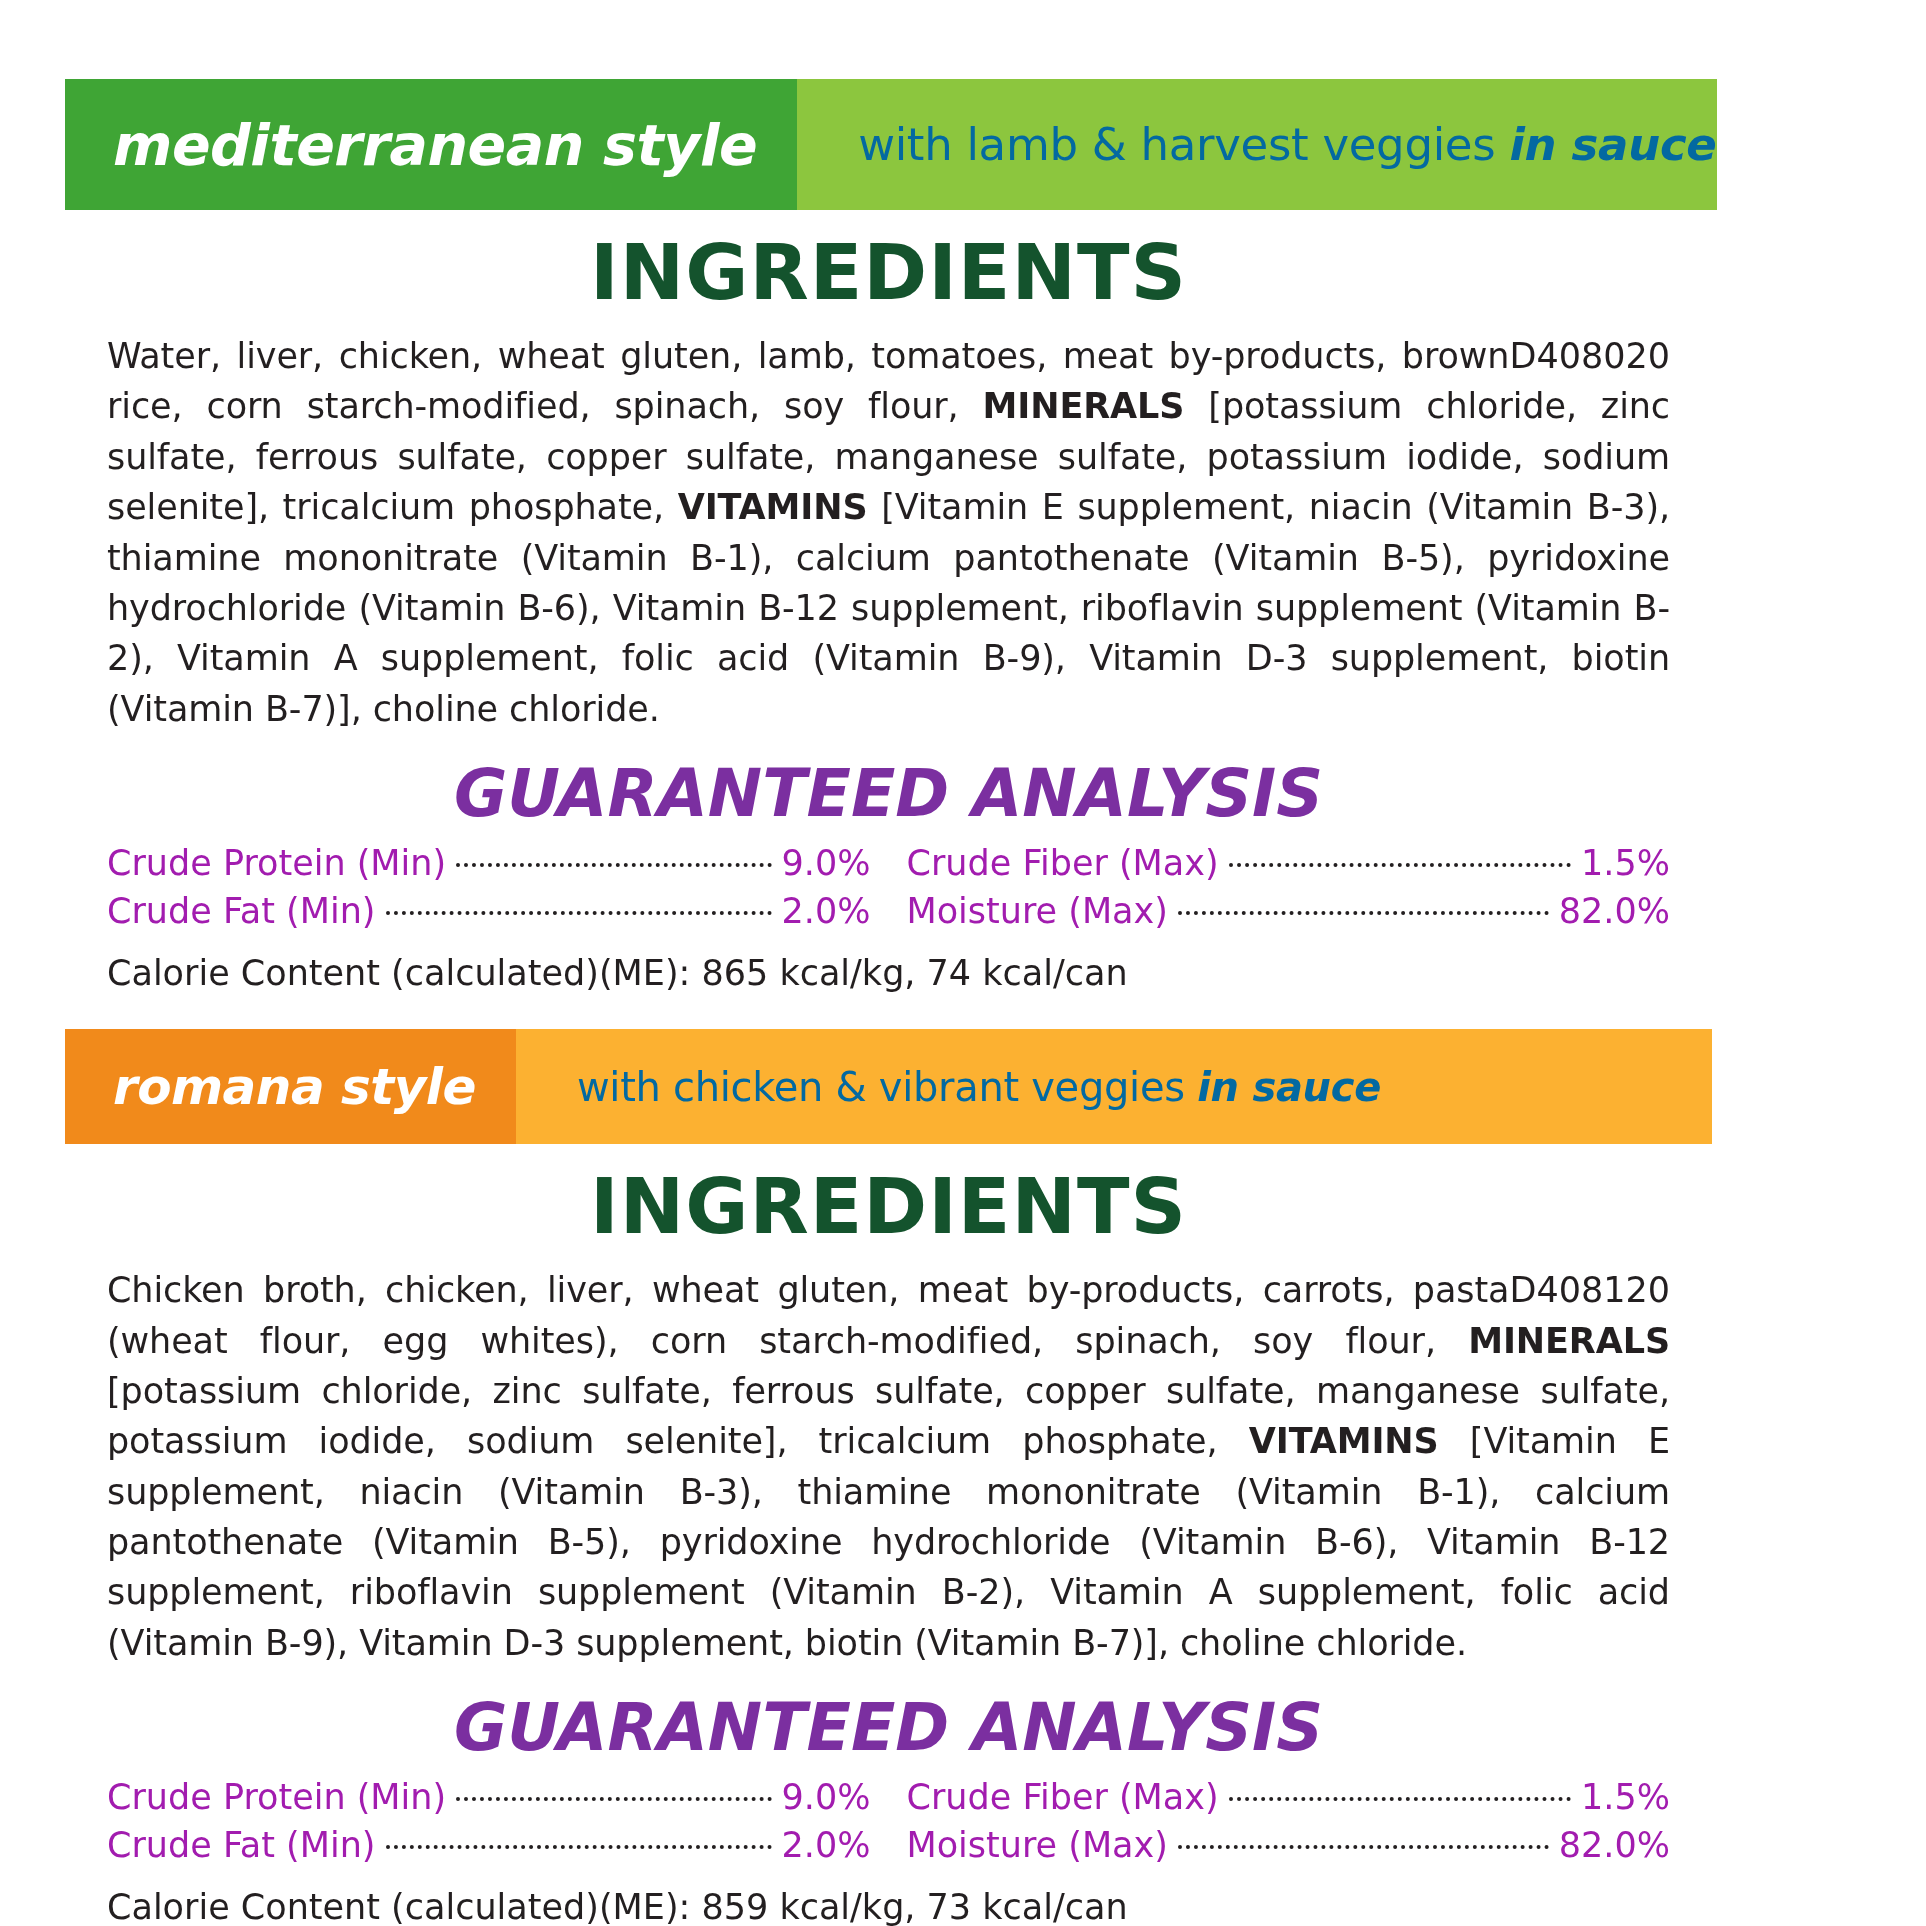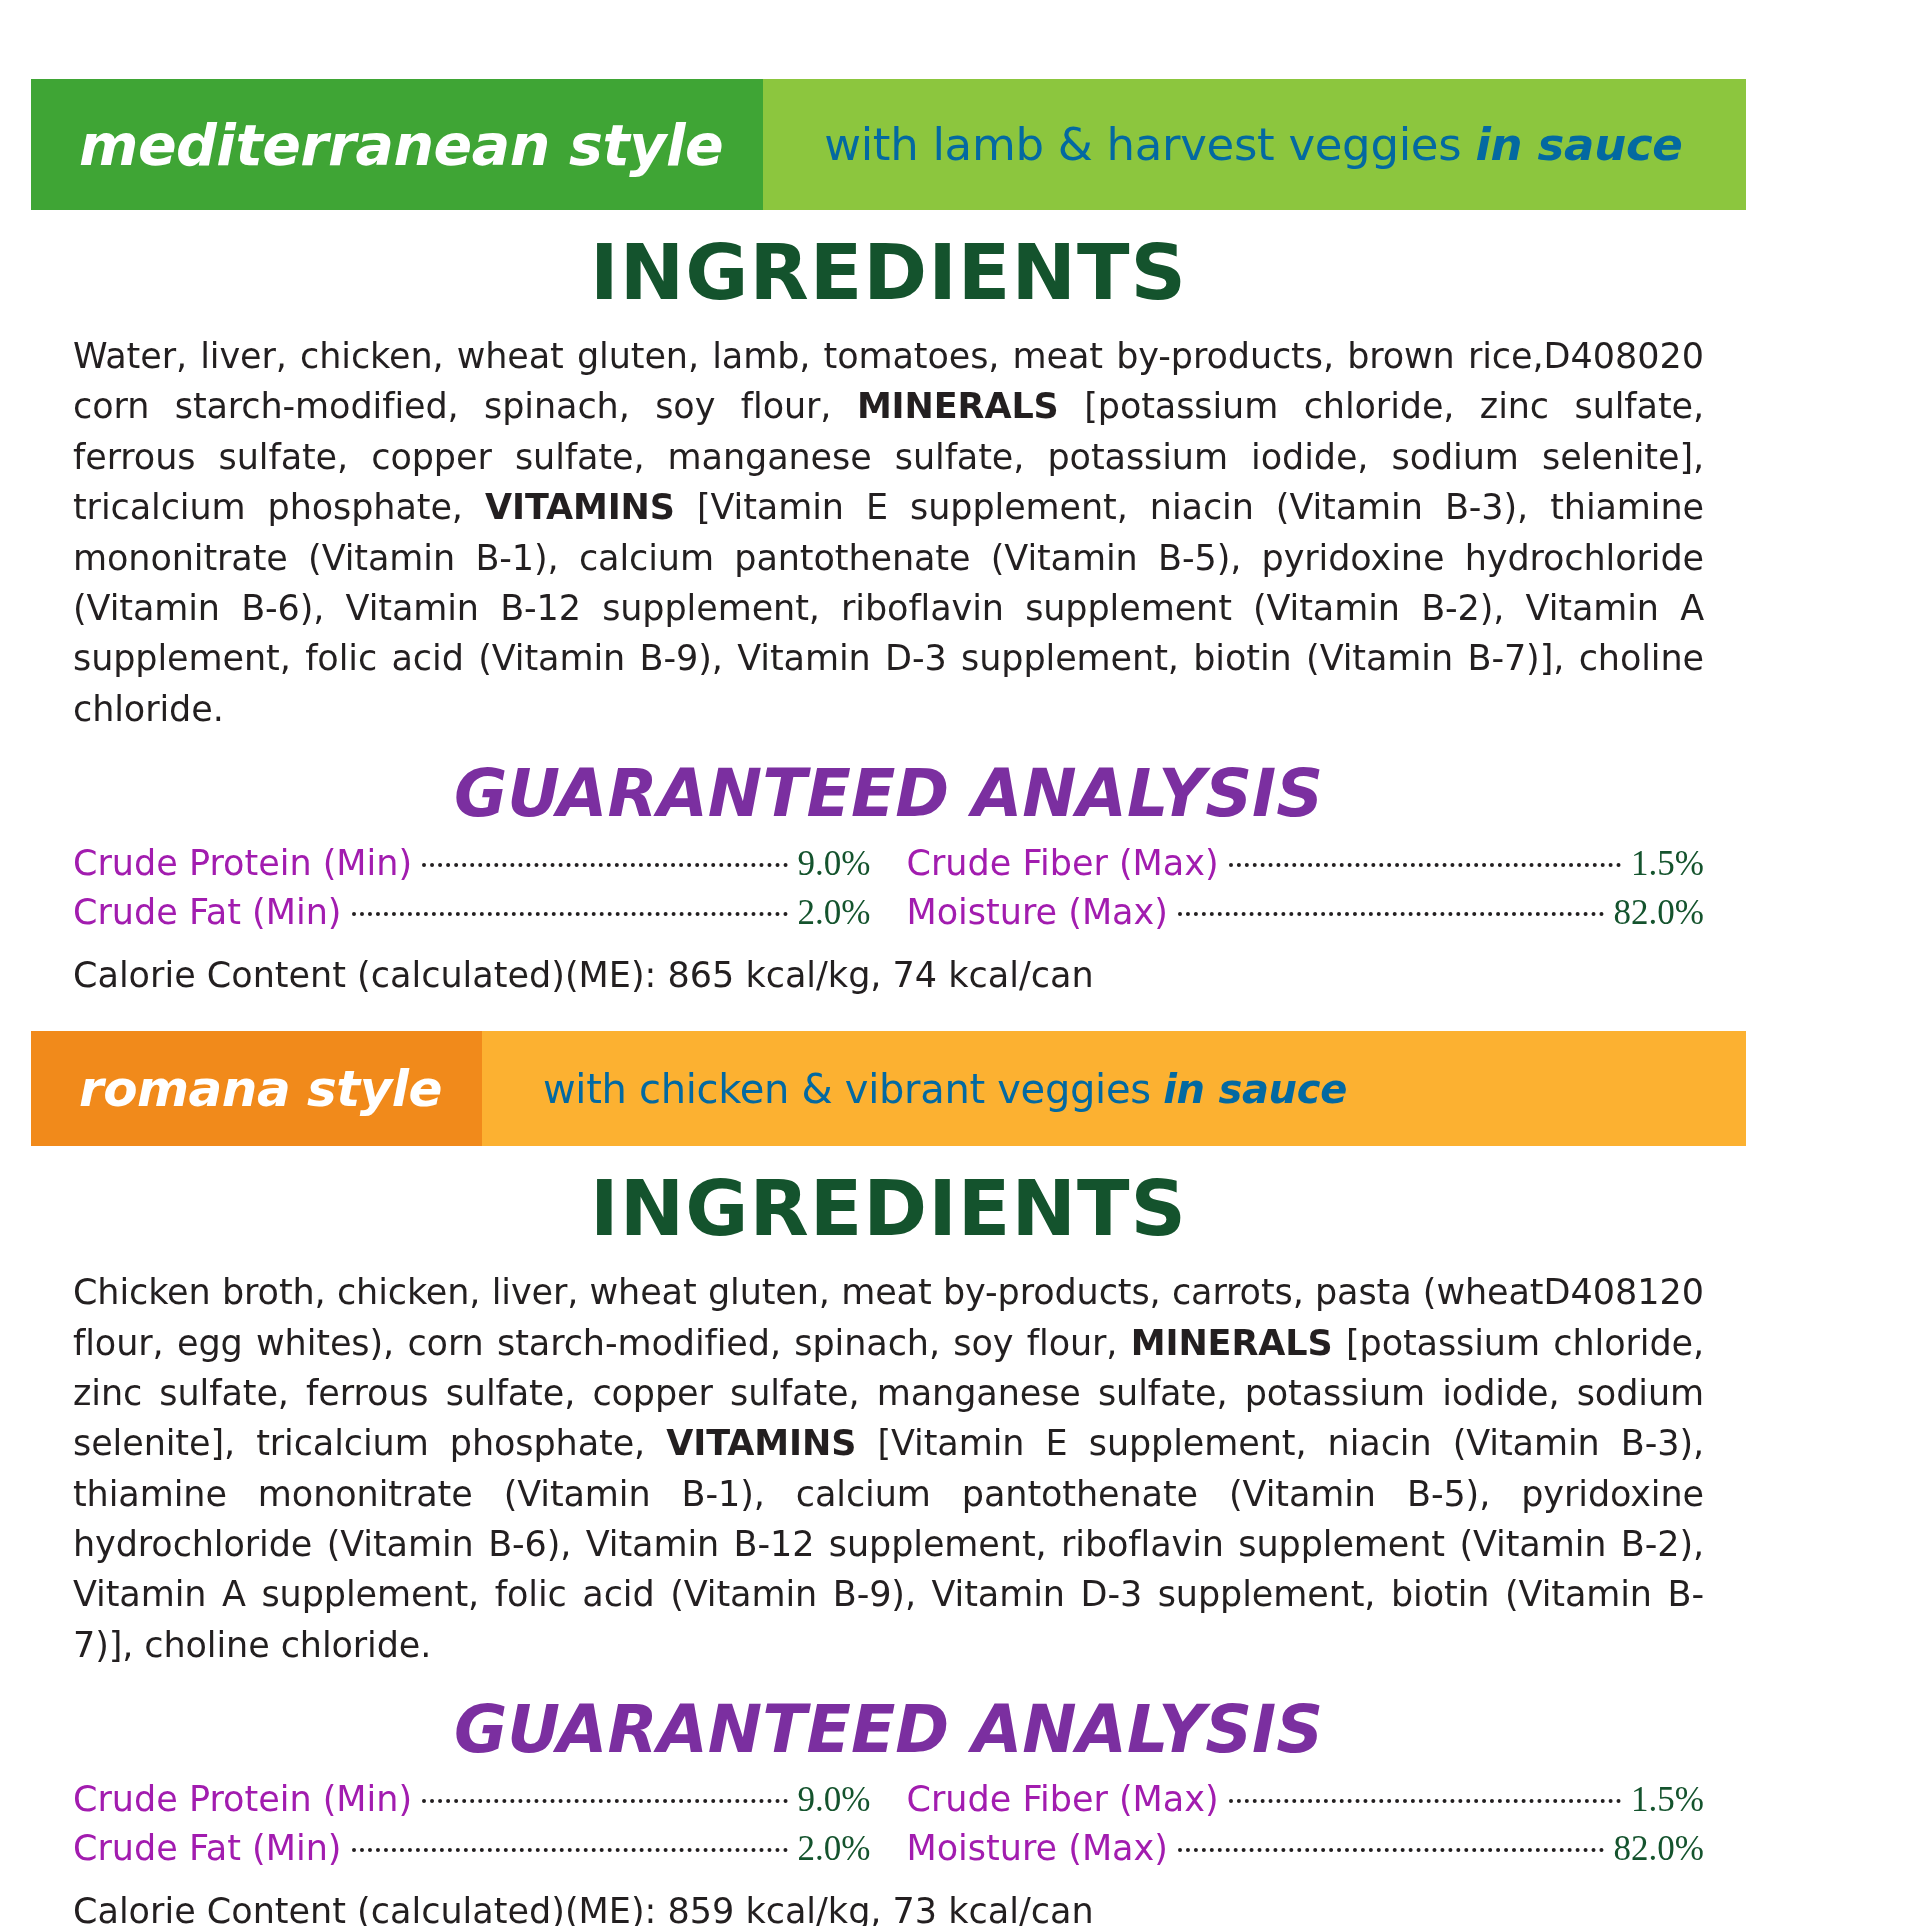--- a/index.html
+++ b/index.html
@@ -12,21 +12,21 @@
     height: 1927px;
     font-family: "DejaVu Sans", sans-serif;
     color: #231f20;
     overflow: hidden;
   }
   .page {
     width: 1777px;
     height: 1927px;
     position: relative;
     box-sizing: border-box;
-    padding: 0 73px;
+    padding: 0 107px;
   }
 
   
   .banner {
     position: relative;
     height: 131px;
     margin-left: -42px;
     margin-right: -42px;
     display: flex;
     align-items: stretch;
@@ -143,21 +143,21 @@
   }
   .ga-label { color: #a21caf; }
   .ga-dots {
     flex: 1;
     margin: 0 10px;
     border-bottom: 4px dotted #231f20;
     position: relative;
     top: -8px;
     min-width: 30px;
   }
-  .ga-val { color: #14532d; font-family: Liberation Serif, serif; }
+  .ga-val { color: #a21caf; }
   .ga-right .ga-val { text-align: center; }
   .calories {
     font-size: 35px;
     margin-top: 22px;
     color: #231f20;
   }
 
   .block-1 { padding-top: 79px; }
   .block-2 { padding-top: 36px; }
 </style>

